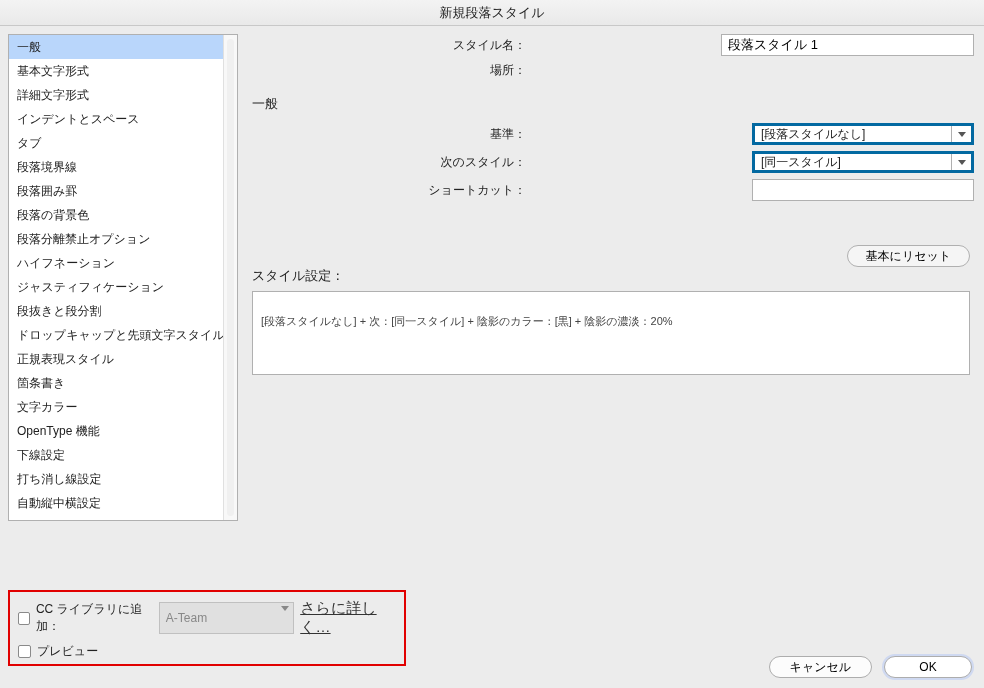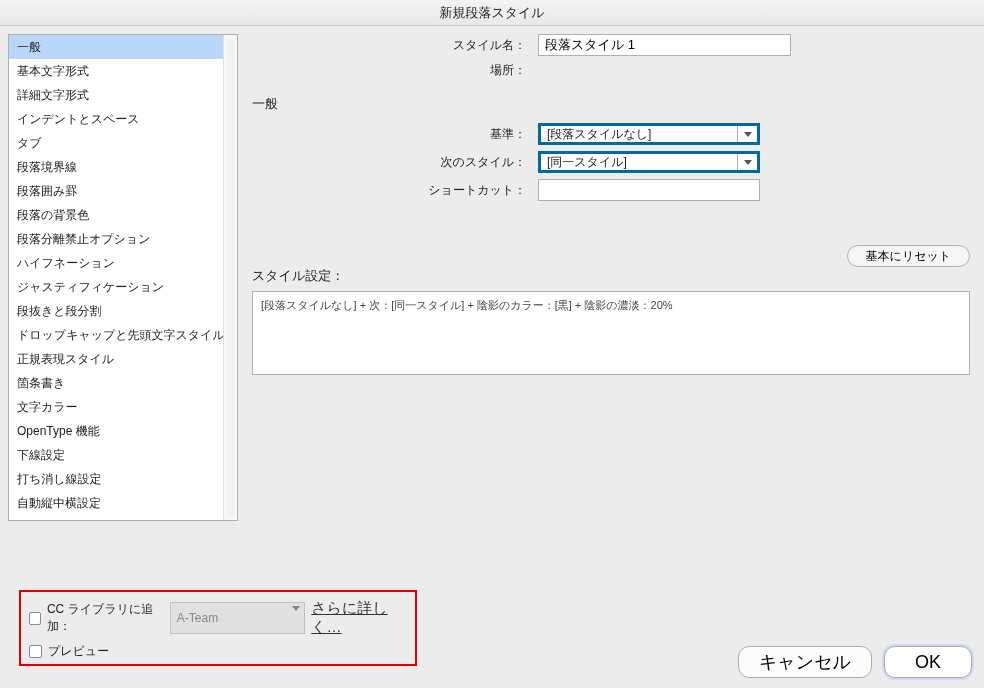--- a/index.html
+++ b/index.html
@@ -67,21 +67,21 @@
     background: #b9d6fb;
   }
 
   .main {
     position: absolute;
     top: 8px;
     left: 248px;
     right: 10px;
   }
 
-  .row { display: flex; align-items: center; margin-bottom: 6px; }
+  .row { display: flex; align-items: center; margin-bottom: 6px; justify-content: space-between; }
   .row-label {
     width: 290px;
     text-align: right;
     padding-right: 12px;
     white-space: nowrap;
   }
   .row-field { flex: 0 0 auto; }
 
   input[type="text"].text-wide {
     width: 253px;
@@ -153,21 +153,21 @@
     border-radius: 11px;
     font-family: inherit;
     font-size: 12px;
   }
 
   .settings-box {
     margin: 0 4px 8px 4px;
     border: 1px solid #b0b0b0;
     background: #fff;
     height: 84px;
-    padding: 6px 8px;
+    padding: 22px 8px;
     font-size: 11px;
     color: #444;
   }
 
   .checkbox-line {
     margin: 8px 4px 0 4px;
     display: flex;
     align-items: center;
     gap: 6px;
   }
@@ -175,21 +175,21 @@
     width: 13px; height: 13px;
     border: 1px solid #8a8a8a;
     background: #fff;
     border-radius: 2px;
     display: inline-block;
     position: relative;
   }
 
   .cc-area {
     position: absolute;
-    left: 19px;
+    left: 8px;
     bottom: 22px;
     width: 398px;
   }
   .red-box {
     border: 2px solid #e10000;
     padding: 7px 8px 4px 8px;
   }
   .cc-row { display: flex; align-items: center; gap: 6px; }
   .cc-label { }
   .cc-dd {
@@ -223,28 +223,28 @@
   }
 
   .footer-buttons {
     position: absolute;
     bottom: 10px;
     right: 12px;
     display: flex;
     gap: 12px;
   }
   .pill-btn {
-    height: 32px;
+    height: 22px;
     min-width: 88px;
     padding: 0 20px;
     border: 1px solid #adadad;
     background: #fcfcfc;
     border-radius: 11px;
     font-family: inherit;
-    font-size: 18px;
+    font-size: 12px;
   }
   .pill-btn.primary {
     background: #fff;
     box-shadow: 0 0 0 2px rgba(120,160,255,0.25);
   }
 </style>
 </head>
 <body>
 
 <div class="titlebar">新規段落スタイル</div>

